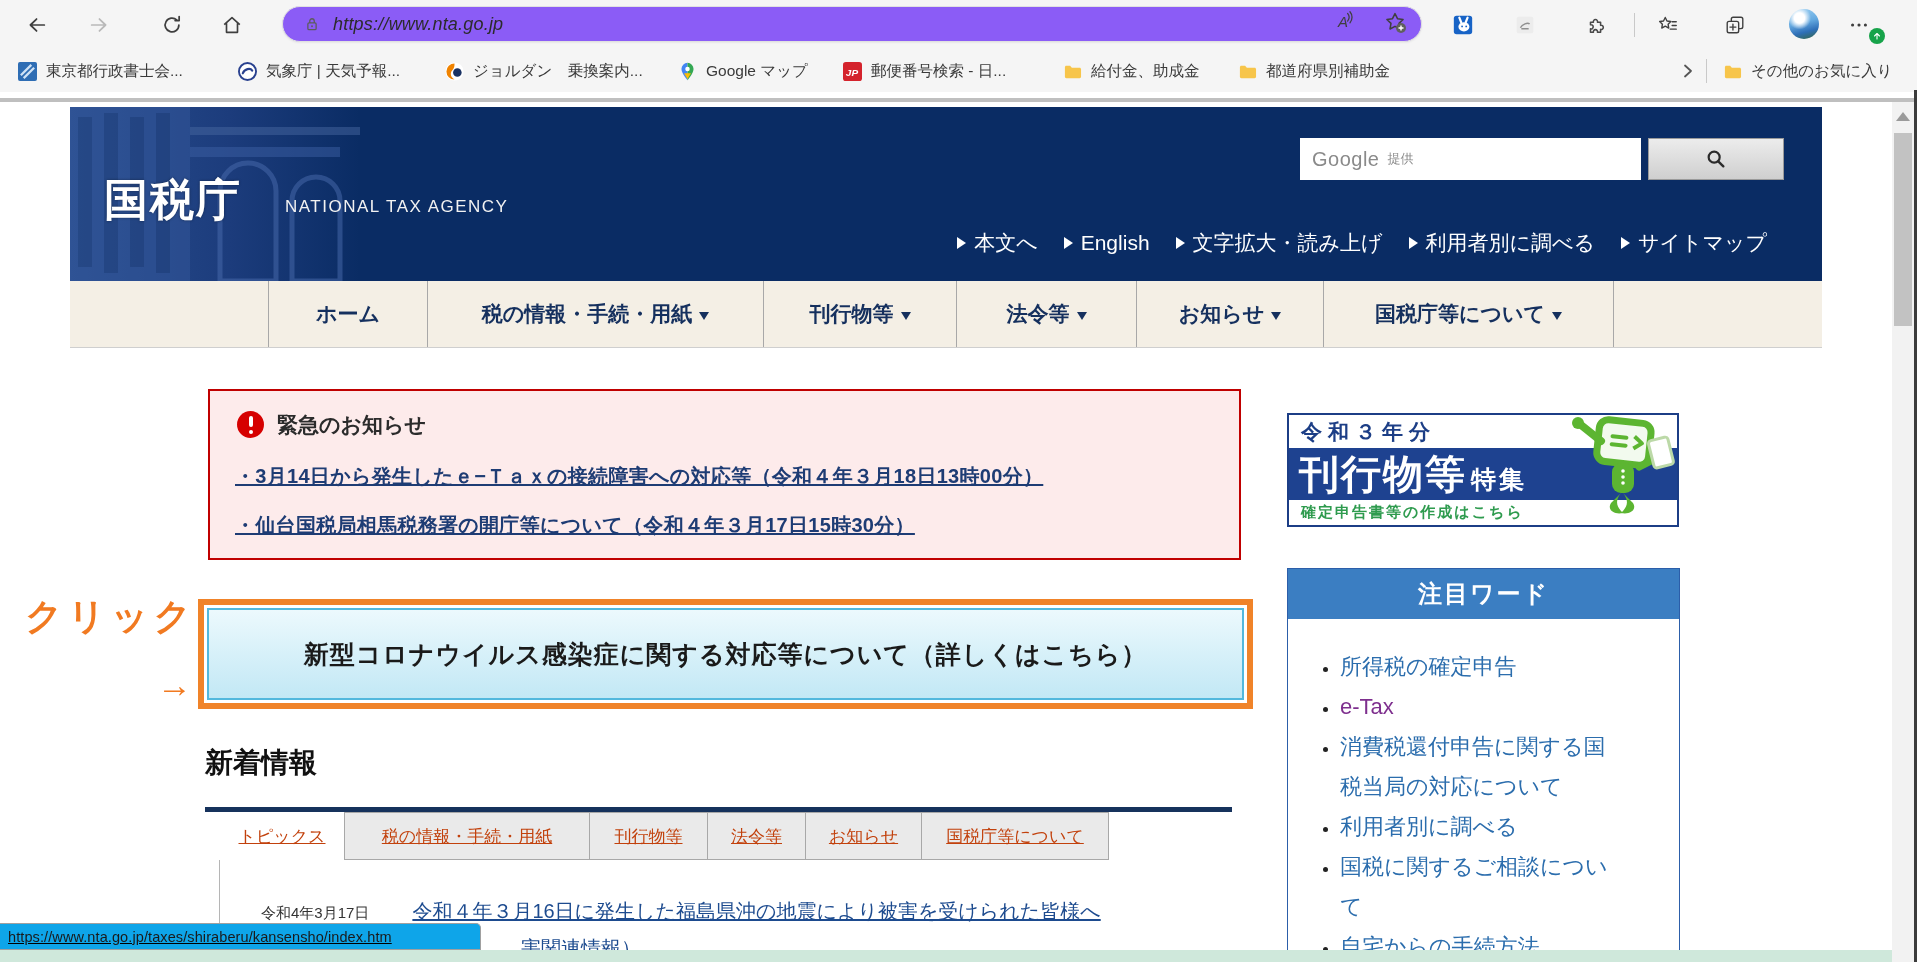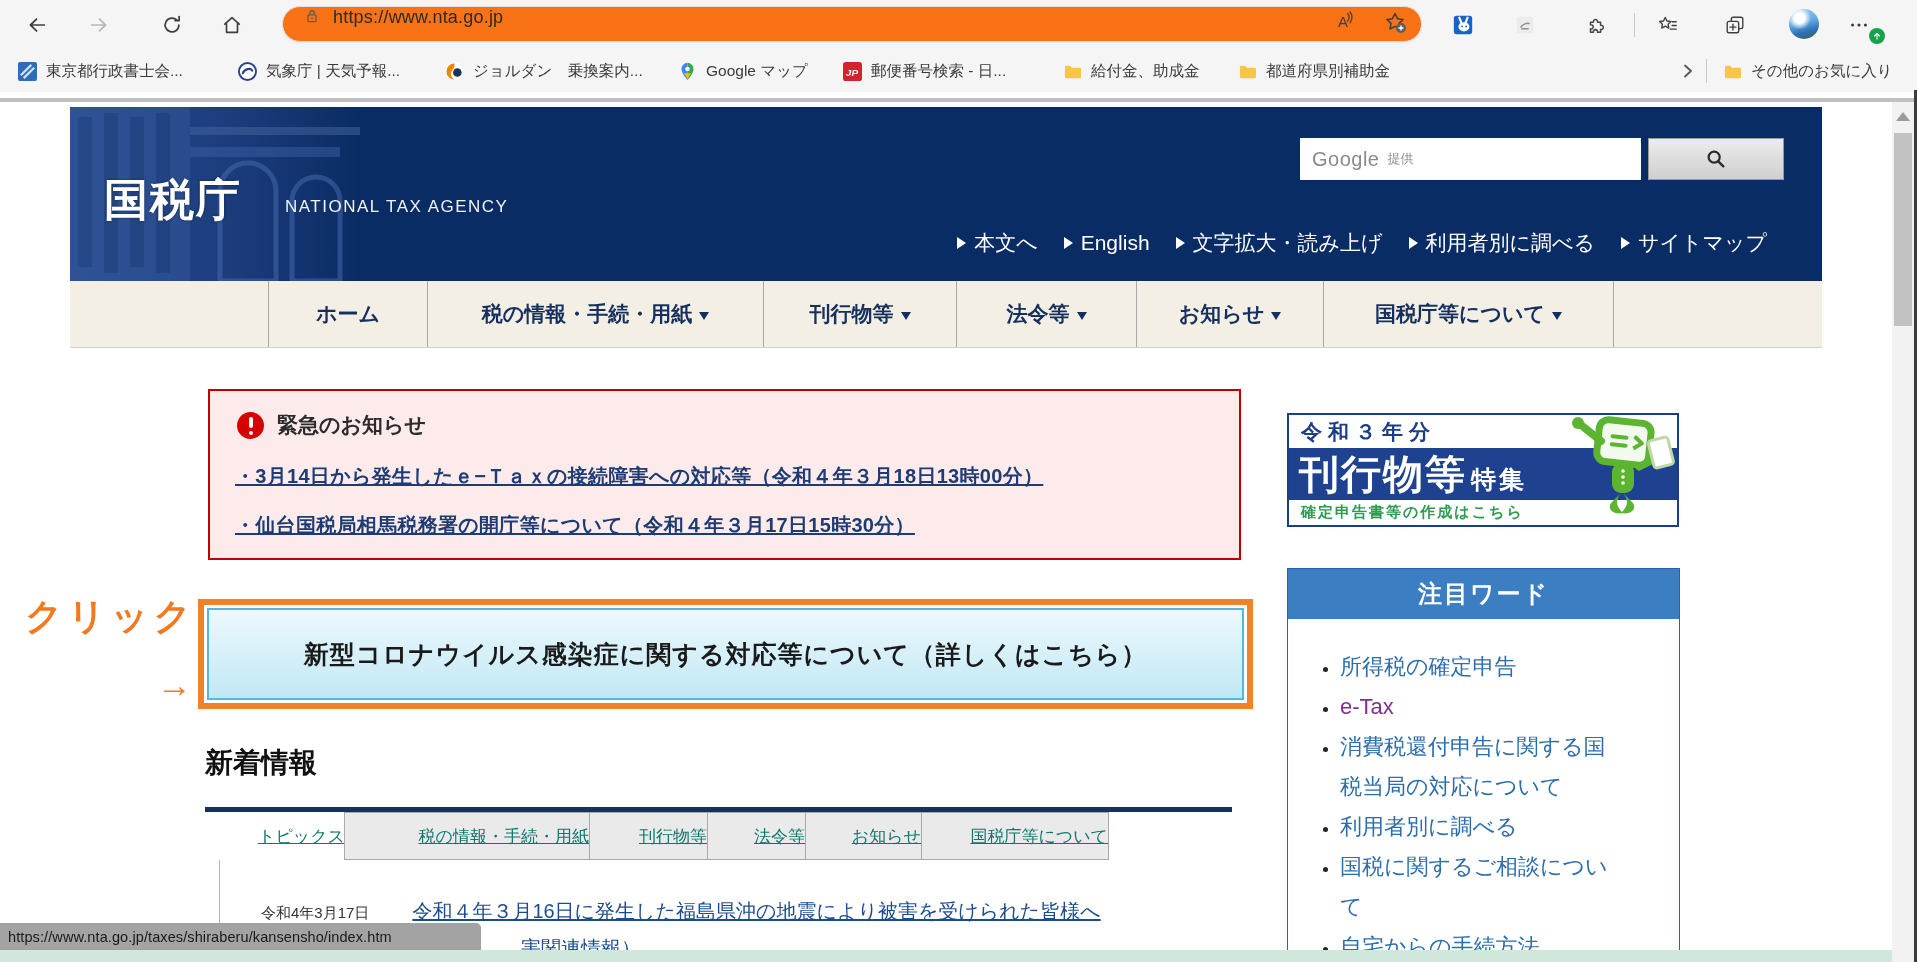--- a/index.html
+++ b/index.html
@@ -5,21 +5,21 @@
   * { box-sizing: border-box; margin: 0; padding: 0; }
   html,body { width:1917px; height:962px; overflow:hidden; }
   body { font-family:"Liberation Sans","DejaVu Sans",sans-serif; background:#fff; position:relative; }
   #screen { position:absolute; inset:0; width:1917px; height:962px; overflow:hidden; background:#fff; }
 
   
   .chrome { position:absolute; left:0; top:0; width:1917px; height:92px; background:#f5f5f5; }
   .toolbar { position:absolute; left:0; top:0; width:1917px; height:50px; }
   .tb-icon { position:absolute; top:12px; width:26px; height:26px; display:flex; align-items:center; justify-content:center; }
   .tb-icon svg { width:22px; height:22px; }
-  .urlbar { position:absolute; left:282px; top:6px; width:1140px; height:36px; background:#f97316; border:1px solid #e1e1e1; border-radius:18px; box-shadow:0 1px 2px rgba(0,0,0,.06); display:flex; align-items:flex-start; }
+  .urlbar { position:absolute; left:282px; top:6px; width:1140px; height:36px; background:#8b5cf6; border:1px solid #e1e1e1; border-radius:18px; box-shadow:0 1px 2px rgba(0,0,0,.06); display:flex; align-items:center;font-style:italic; }
   .urlbar .lock { margin-left:20px; width:18px; height:18px; }
   .url-text { margin-left:12px; font-size:18px; color:#2b2b2b; letter-spacing:.2px; }
   .urlbar-right { position:absolute; right:14px; top:0; height:34px; display:flex; align-items:center; gap:24px; }
   .divider-v { position:absolute; top:13px; width:1px; height:24px; background:#c9c9c9; }
 
   .avatar { position:absolute; left:1789px; top:9px; width:30px; height:30px; border-radius:50%;
     background: radial-gradient(circle at 35% 30%, #ffffff 0 18%, rgba(255,255,255,0) 40%),
                 linear-gradient(165deg,#9fd2f4 0%,#64a9e0 45%,#2f6fb8 72%,#35663f 100%); }
   .badge-green { position:absolute; left:1869px; top:28px; width:16px; height:16px; border-radius:50%; background:#17a34a; display:flex; align-items:center; justify-content:center; }
   .badge-green svg { width:10px; height:10px; }
@@ -47,41 +47,41 @@
   .quick-link { display:flex; align-items:center; gap:8px; color:#fff; font-size:21px; }
   .tri { width:0; height:0; border-left:9px solid #fff; border-top:6px solid transparent; border-bottom:6px solid transparent; }
 
   .mainnav { position:absolute; left:70px; top:179px; width:1752px; height:67px; background:#f4efe5; border-bottom:1px solid #cfcfcf; display:flex; }
   .nav-spacer-l { width:199px; border-right:1px solid #a8a8a8; }
   .nav-item { display:flex; align-items:center; justify-content:center; gap:7px; border-right:1px solid #a8a8a8; color:#15305e; font-size:21px; font-weight:700; }
   .caret { width:0; height:0; border-top:8px solid #15305e; border-left:5px solid transparent; border-right:5px solid transparent; margin-top:3px; }
 
   
   .emergency { position:absolute; left:208px; top:287px; width:1033px; height:171px; background:#fdebeb; border:2px solid #c00000; }
-  .em-title-row { position:absolute; left:27px; top:20px; display:flex; align-items:center; gap:13px; }
+  .em-title-row { position:absolute; left:27px; top:20px; display:flex; gap:13px; }
   .em-icon { width:27px; height:27px; border-radius:50%; background:#d60000; position:relative; }
   .em-icon::before { content:""; position:absolute; left:12px; top:5px; width:4px; height:11px; background:#fff; border-radius:2px; }
   .em-icon::after { content:""; position:absolute; left:12px; top:19px; width:4px; height:4px; background:#fff; border-radius:50%; }
   .em-title { font-size:21px; font-weight:700; color:#2b2b2b; }
   .em-link { position:absolute; left:25px; font-size:20px; font-weight:700; color:#1e3c74; text-decoration:underline; letter-spacing:.3px; }
 
   
   .ann-click { position:absolute; left:25px; top:490px; color:#f17a21; font-size:37px; font-weight:700; letter-spacing:5px; }
   .ann-arrow { position:absolute; left:157px; top:563px; color:#f17a21; font-size:35px; font-weight:700; }
 
   
   .covid { position:absolute; left:198px; top:497px; width:1055px; height:110px; border:6px solid #f08329; background:#fff; padding:3px; }
   .covid-inner { width:100%; height:100%; border:2px solid #52b8dd; background:linear-gradient(#ecf9fd,#c2e8f5); display:flex; align-items:center; justify-content:center; }
   .covid-text { font-size:25px; font-weight:700; color:#1a1a1a; letter-spacing:1px; }
 
   
   .news-heading { position:absolute; left:205px; top:642px; font-size:28px; font-weight:700; color:#111; }
   .news-topbar { position:absolute; left:205px; top:705px; width:1027px; height:5px; background:#16325c; }
   .tabs { position:absolute; left:219px; top:710px; height:48px; display:flex; }
-  .tab { display:flex; align-items:center; justify-content:flex-end; font-size:17px; color:#0f766e; height:48px; }
+  .tab { display:flex; align-items:center; justify-content:center; font-size:17px; color:#c2410c; height:48px; }
   .tab span { text-decoration:underline; }
   .tab.active { background:#fff; width:126px; }
   .tab.gray { background:#eaeaea; border:1px solid #a8a8a8; margin-left:-1px; }
   .news-body { position:absolute; left:219px; top:758px; width:1013px; height:102px; border-left:1px solid #b5b5b5; }
   .news-row1 { position:absolute; left:41px; top:38px; display:flex; gap:43px; align-items:baseline; }
   .news-date { font-size:15px; color:#333; }
   .news-link { font-size:20px; color:#1d4b8f; text-decoration:underline; }
   .news-row2 { position:absolute; left:301px; top:75px; }
 
   
@@ -98,21 +98,21 @@
   .keywords { position:absolute; left:1287px; top:466px; width:393px; height:420px; border:1px solid #2c5ea9; background:#fff; }
   .kw-header { width:100%; height:50px; background:#3b7ec2; display:flex; align-items:center; justify-content:center; }
   .kw-title { color:#fff; font-size:24px; font-weight:700; letter-spacing:2px; }
   .kw-list { margin:28px 0 0 52px; width:282px; }
   .kw-list li { font-size:22px; line-height:40px; color:#2b6dad; }
   .kw-list li::marker { color:#222; font-size:18px; }
   .kw-list li.visited { color:#7e2f8e; }
 
   
   .bottom-strip { position:absolute; left:0; top:950px; width:1914px; height:12px; background:#cfe8db; z-index:40; }
-  .status-tip { position:absolute; left:0; top:923px; width:481px; height:27px; background:#a3a3a3; border:1px solid #a0a0a0; border-left:none; border-top-right-radius:5px; display:flex; align-items:center; z-index:50; }
+  .status-tip { position:absolute; left:0; top:923px; width:481px; height:27px; background:#0ea5e9; border:1px solid #a0a0a0; border-left:none; border-top-right-radius:5px; display:flex; align-items:center; z-index:50;text-decoration:underline; }
   .status-tip span { margin-left:8px; font-size:14.5px; color:#1a1a1a; letter-spacing:.1px; }
 
   
   .scrollbar { position:absolute; left:1892px; top:102px; width:22px; height:860px; background:#f2f2f2; z-index:45; }
   .sb-up { position:absolute; left:4px; top:10px; width:0; height:0; border-bottom:9px solid #9a9a9a; border-left:7px solid transparent; border-right:7px solid transparent; }
   .sb-thumb { position:absolute; left:2px; top:31px; width:18px; height:193px; background:#c2c2c2; }
   .win-edge { position:absolute; left:1914px; top:90px; width:3px; height:872px; background:#3c3c3c; z-index:46; }
 
   .fav-folder { fill:#f7c54a; }
   .bm-chev { position:absolute; top:12px; font-size:19px; color:#555; }

